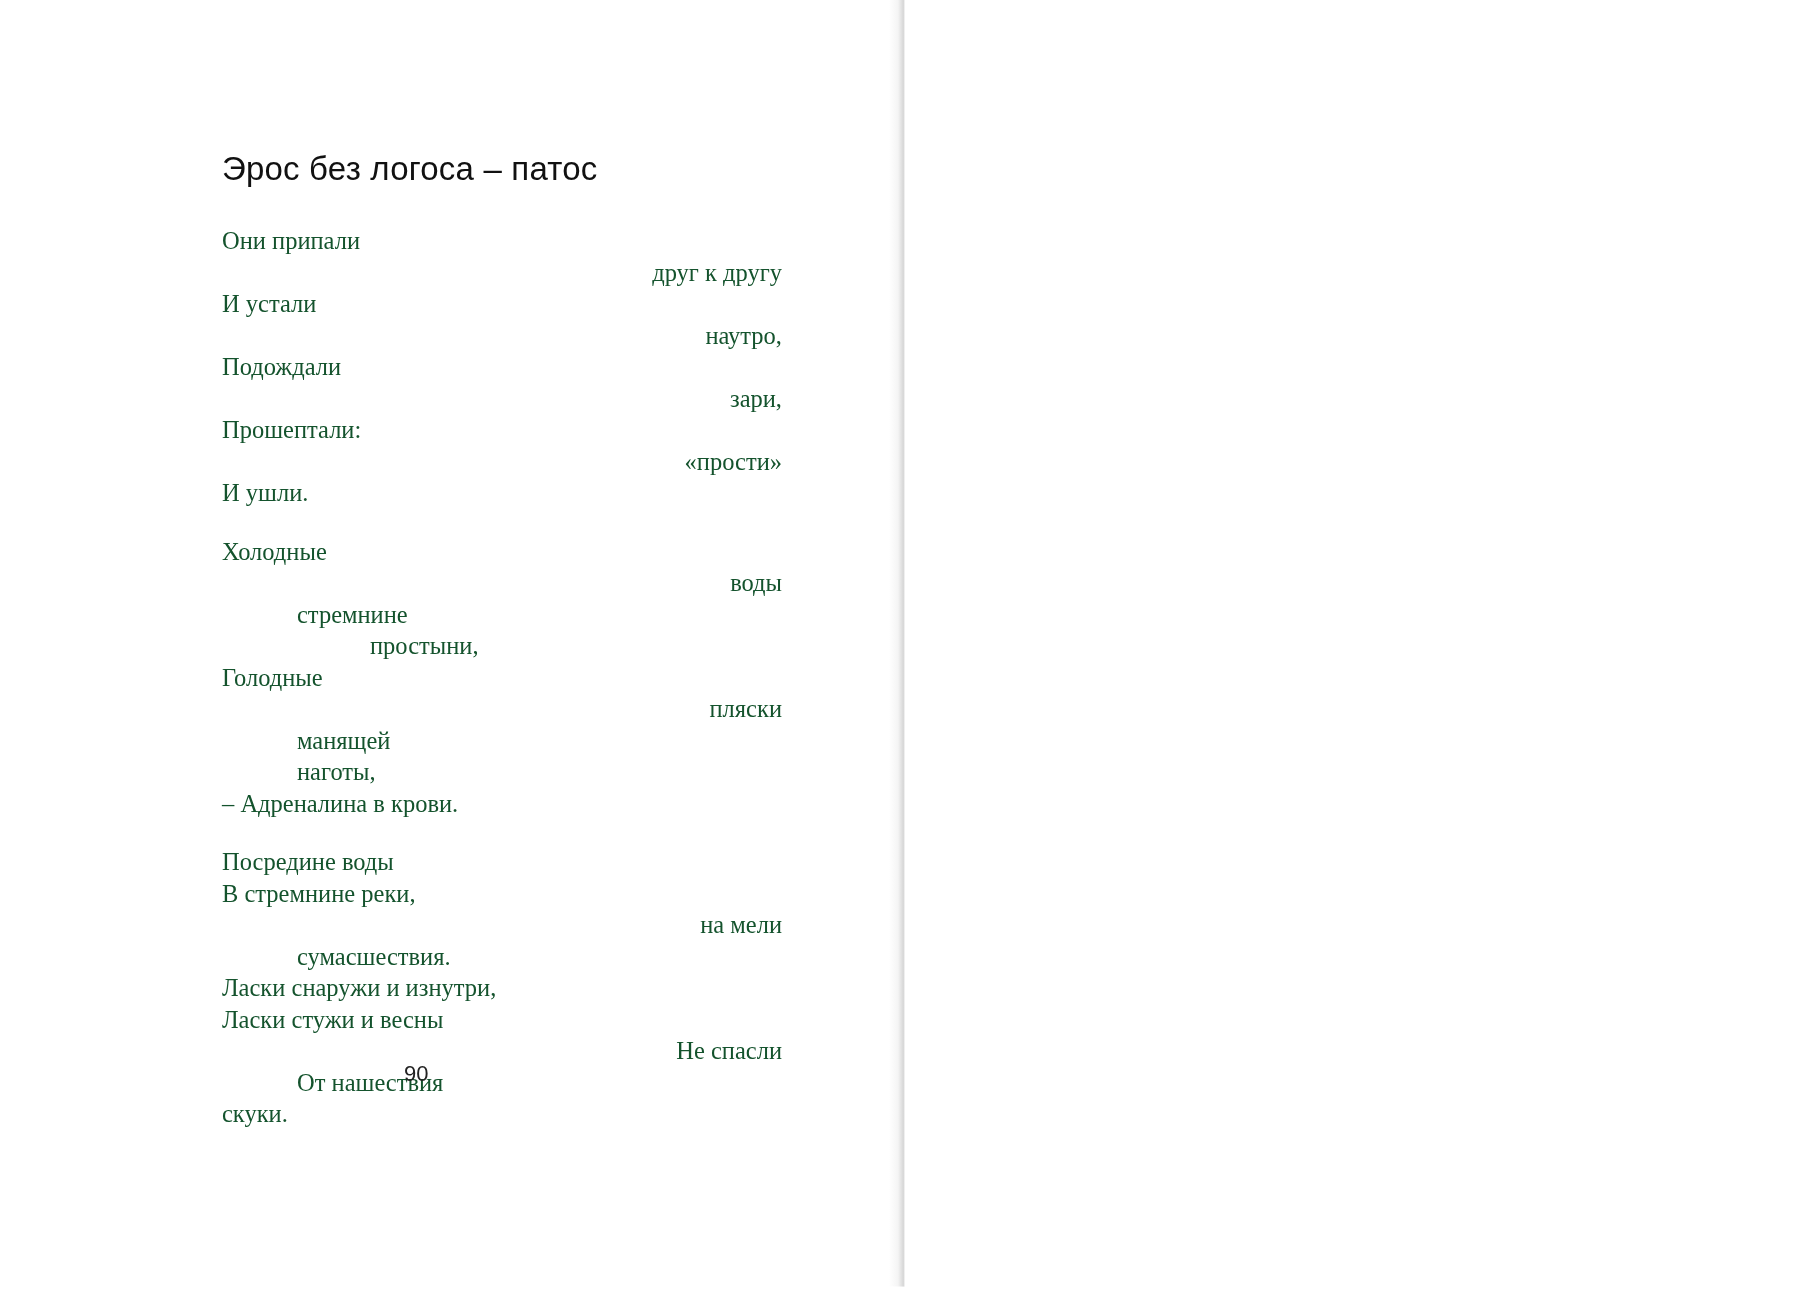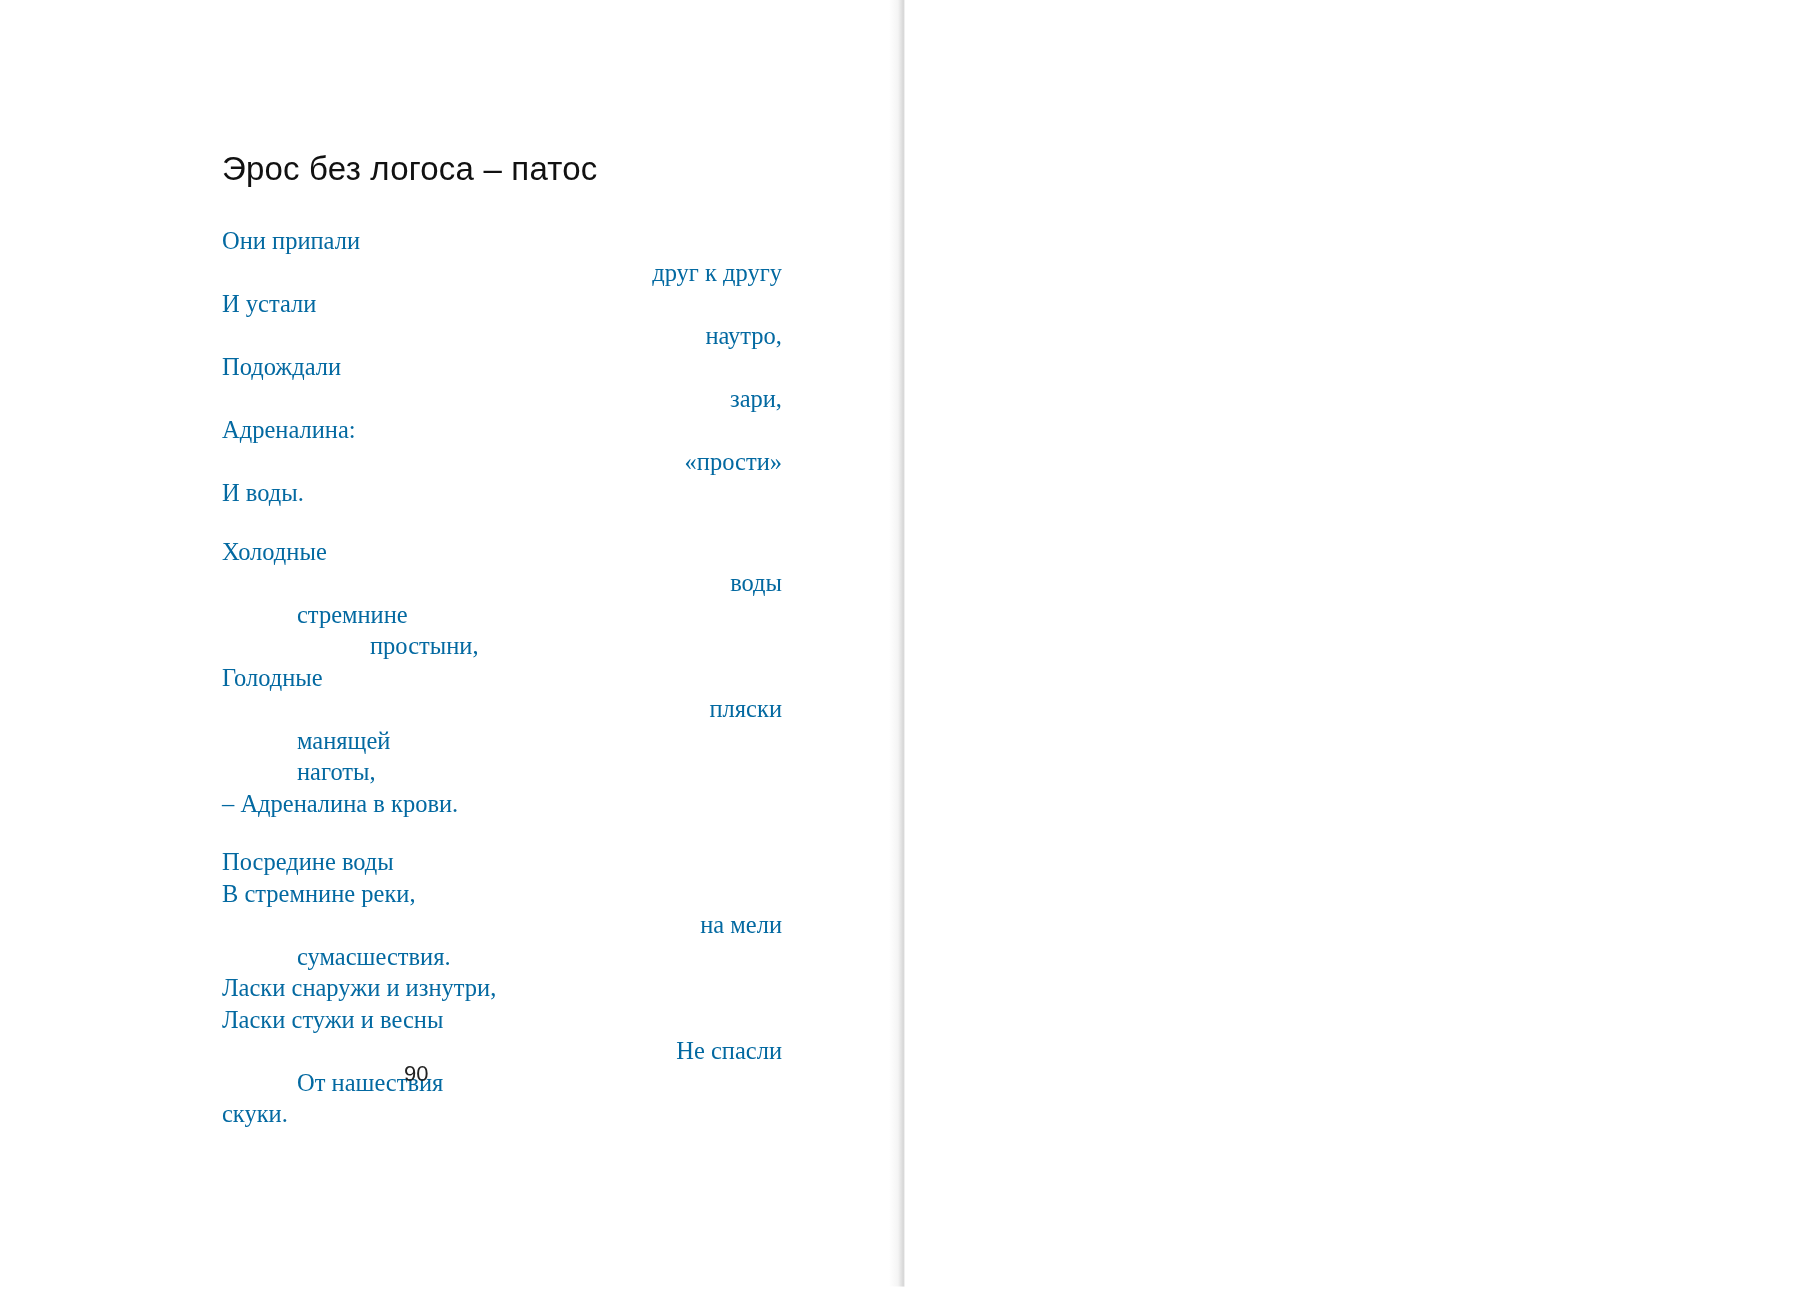--- a/index.html
+++ b/index.html
@@ -65,21 +65,21 @@
     font-weight: 400;
     letter-spacing: 0.2px;
     color: #111;
     white-space: nowrap;
   }
 
   .poem-body {
     position: absolute;
     font-size: 24.5px;
     line-height: 31.5px;
-    color: #0369a1;
+    color: #14532d;
   }
   .poem-left {
     left: 222px;
     top: 225px;
     width: 560px;
   }
 
   .stanza { margin: 0 0 27px 0; }
   .stanza:last-child { margin-bottom: 16px; }
   .line { white-space: pre; }
@@ -119,23 +119,23 @@
 
     <div class="poem-body poem-left">
 
       <div class="stanza">
         <div class="line">Они припали</div>
         <div class="line ind1">друг к другу</div>
         <div class="line">И устали</div>
         <div class="line ind1">наутро,</div>
         <div class="line">Подождали</div>
         <div class="line ind1">зари,</div>
-        <div class="line">Адреналина:</div>
+        <div class="line">Прошептали:</div>
         <div class="line ind1">«прости»</div>
-        <div class="line">И воды.</div>
+        <div class="line">И ушли.</div>
       </div>
 
       <div class="stanza">
         <div class="line">Холодные</div>
         <div class="line ind1">воды</div>
         <div class="line ind2">стремнине</div>
         <div class="line ind3">простыни,</div>
         <div class="line">Голодные</div>
         <div class="line ind1">пляски</div>
         <div class="line ind2">манящей</div>

